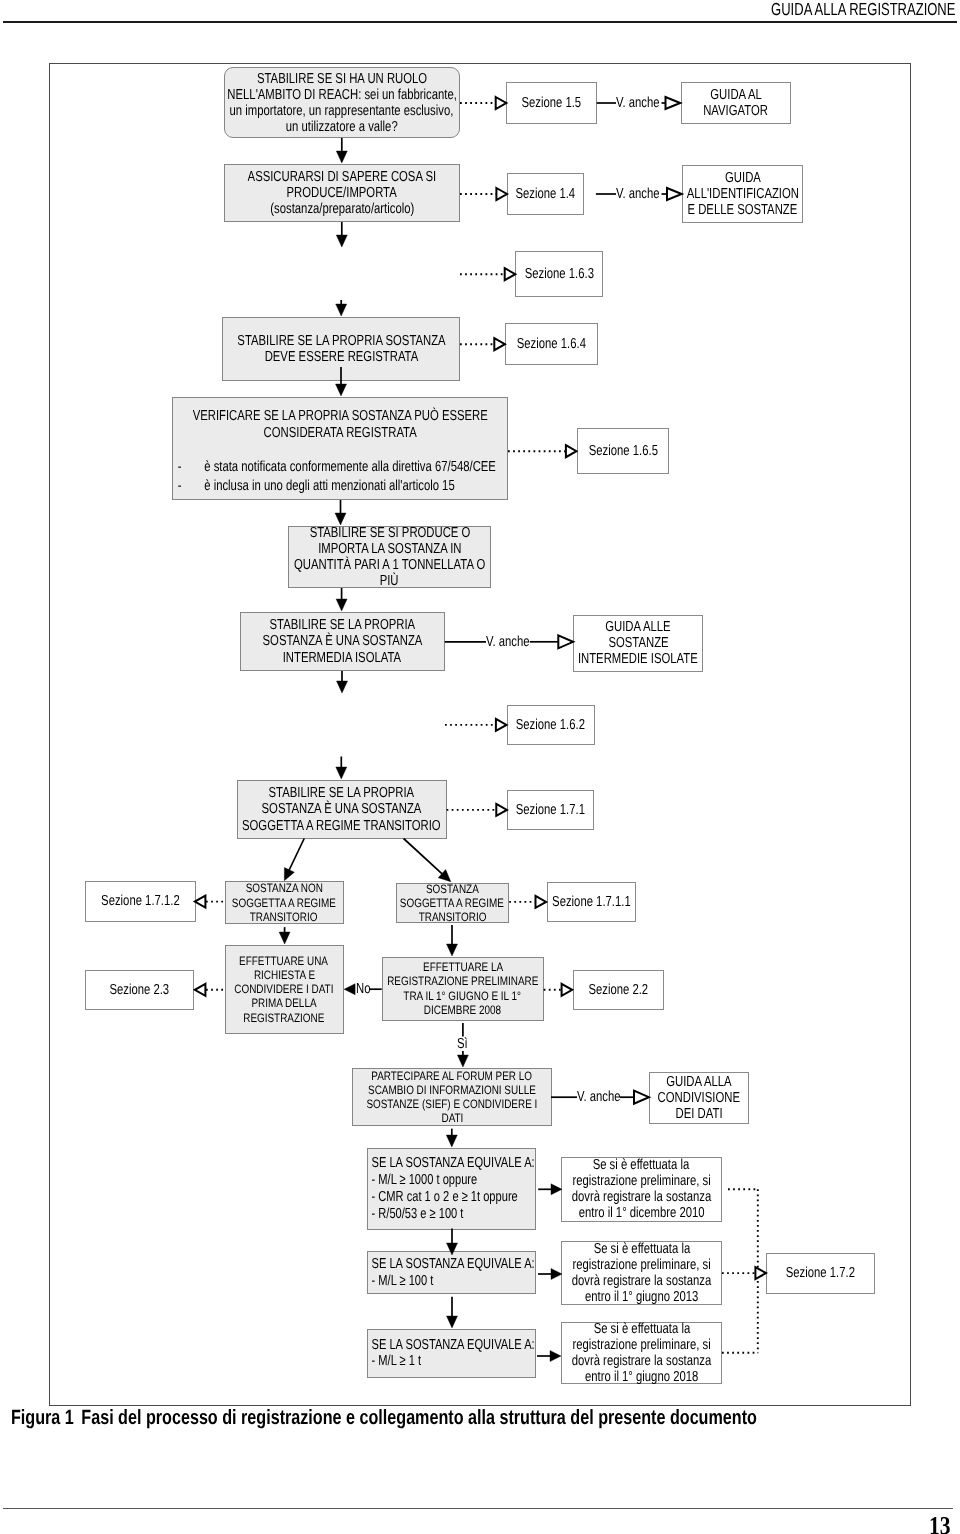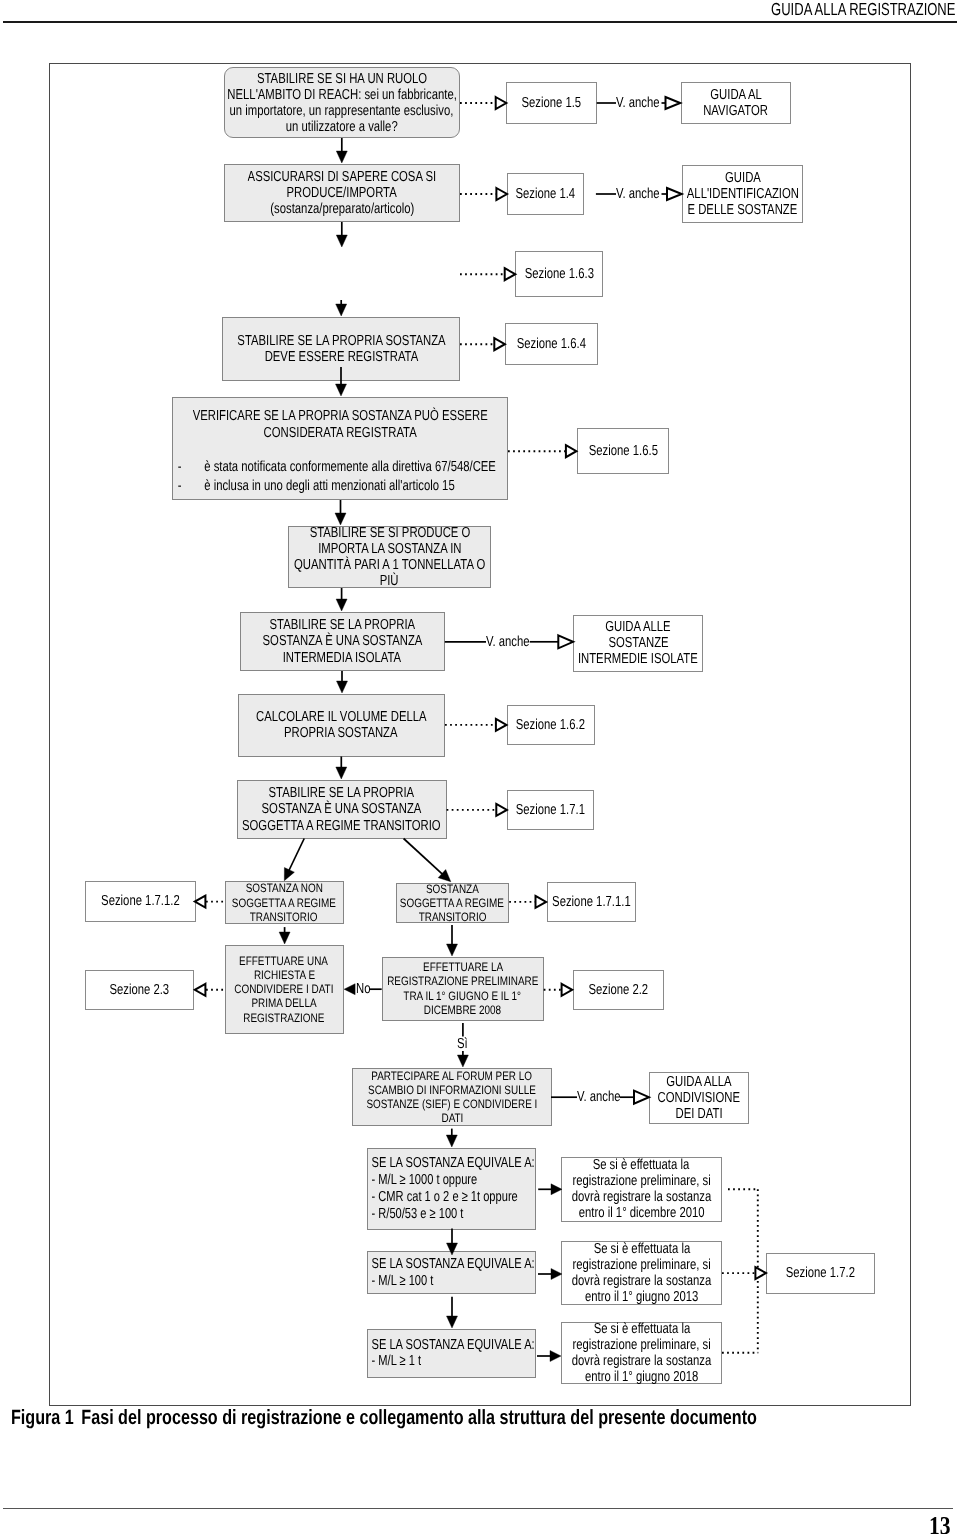--- a/index.html
+++ b/index.html
@@ -93,24 +93,20 @@
       <div class="nd gray" style="left: 239.8px; top: 526px; width: 203.5px; height: 62px; margin-left: 48px;">
         <span class="ln">STABILIRE SE SI PRODUCE O</span>
         <span class="ln">IMPORTA LA SOSTANZA IN</span>
         <span class="ln">QUANTITÀ PARI A 1 TONNELLATA O</span>
         <span class="ln">PIÙ</span>
       </div>
       <div class="nd gray" style="left: 239.8px; top: 612px; width: 205px; height: 59px;">
         <span class="ln">STABILIRE SE LA PROPRIA</span>
         <span class="ln">SOSTANZA È UNA SOSTANZA</span>
         <span class="ln">INTERMEDIA ISOLATA</span>
-      </div>
-      <div class="nd gray" style="left: 237.5px; top: 694px; width: 207.5px; height: 62.5px;">
-        <span class="ln">CALCOLARE IL VOLUME DELLA</span>
-        <span class="ln">PROPRIA SOSTANZA</span>
       </div>
       <div class="nd gray" style="left: 236.6px; top: 780px; width: 210px; height: 59px;">
         <span class="ln">STABILIRE SE LA PROPRIA</span>
         <span class="ln">SOSTANZA È UNA SOSTANZA</span>
         <span class="ln">SOGGETTA A REGIME TRANSITORIO</span>
       </div>
       <div class="nd gray sm" style="left: 224.5px; top: 881.1px; width: 119px; height: 43.4px;">
         <span class="ln">SOSTANZA NON</span>
         <span class="ln">SOGGETTA A REGIME</span>
         <span class="ln">TRANSITORIO</span>

